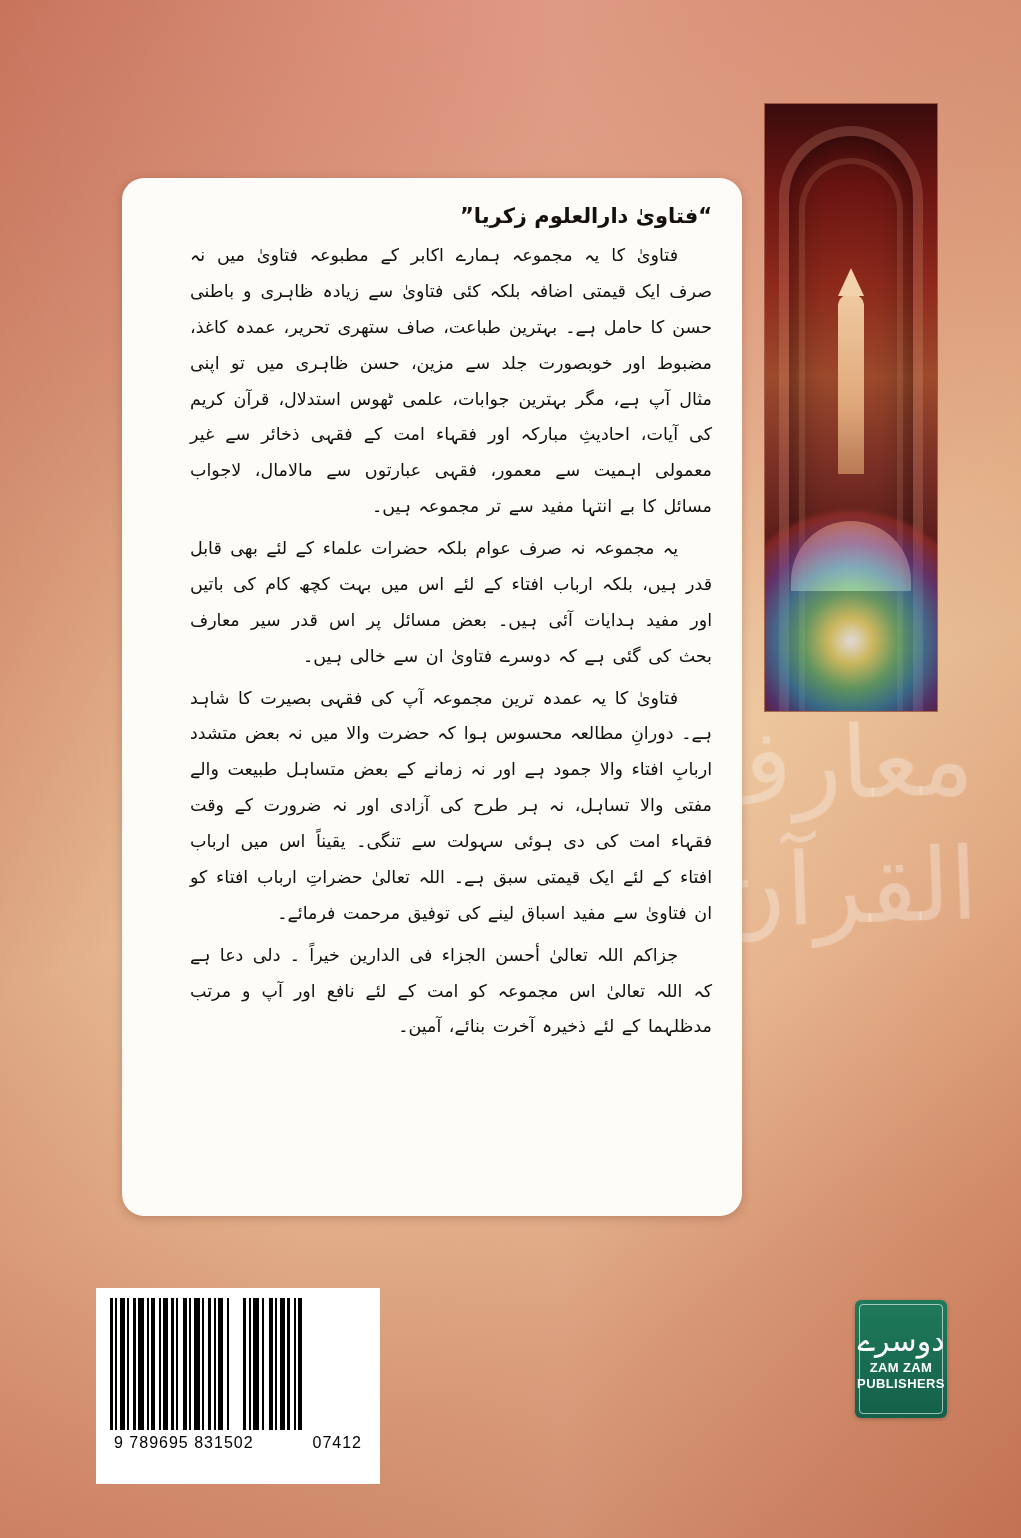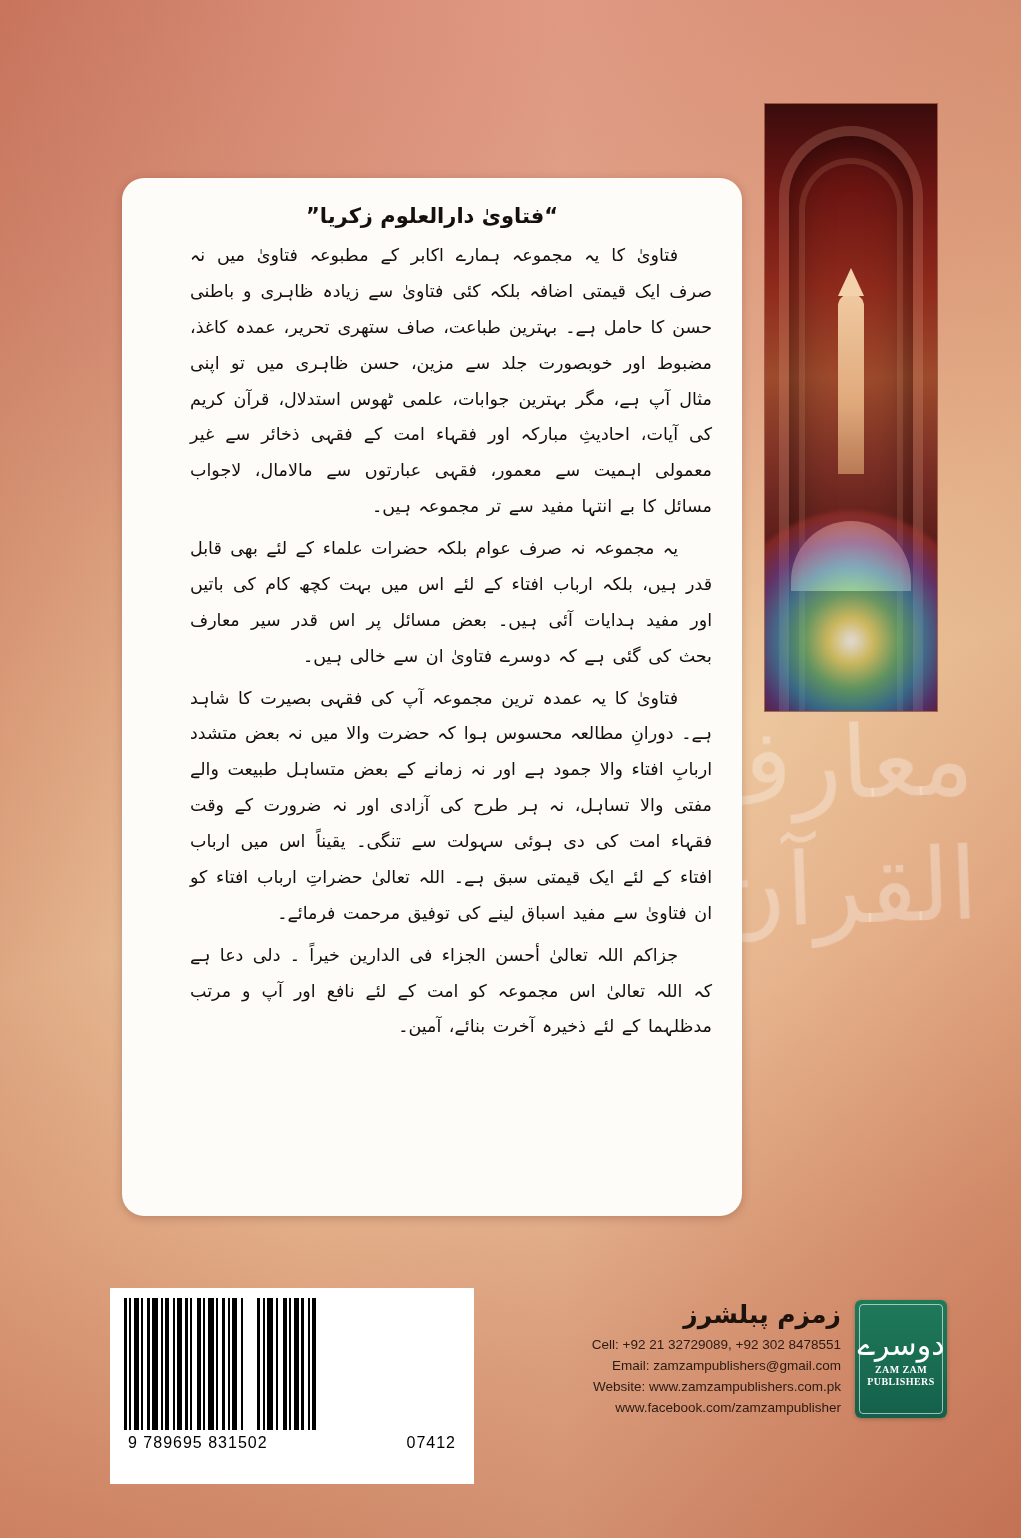--- a/index.html
+++ b/index.html
@@ -142,21 +142,21 @@
     background: #fdfcf8;
     border-radius: 22px;
     box-shadow: 0 2px 10px rgba(90,40,25,0.28);
     padding: 22px 30px 18px 30px;
     box-sizing: border-box;
     direction: rtl;
     color: #15100c;
     font-family: "DejaVu Sans", "Liberation Sans", sans-serif;
   }
   .card-title {
-    text-align: center;
+    text-align: right;
     font-size: 21px;
     font-weight: bold;
     margin: 4px 0 10px 0;
     letter-spacing: 0.5px;
   }
   .para {
     font-size: 17.5px;
     line-height: 2.05;
     text-align: justify;
     text-align-last: right;
@@ -169,23 +169,23 @@
   }
   .credit {
     font-size: 16px;
     text-align: center;
     margin-top: 10px;
   }
 
   
   .barcode-box {
     position: absolute;
-    left: 110px;
+    left: 96px;
     top: 1288px;
-    width: 364px;
+    width: 284px;
     height: 196px;
     background: #ffffff;
     padding: 10px 8px 12px 8px;
     box-sizing: border-box;
   }
   .barcode-bars {
     height: 132px;
     display: flex;
     align-items: stretch;
     gap: 0;
@@ -259,25 +259,24 @@
     text-align: center;
   }
   .logo-mark {
     font-family: "DejaVu Sans", sans-serif;
     font-size: 30px;
     line-height: 1;
     direction: rtl;
     margin-bottom: 4px;
   }
   .logo-name {
-    font-size: 10px;
+    font-size: 13px;
     font-weight: bold;
     letter-spacing: 0.4px;
     line-height: 1.25;
-    font-family: Liberation Serif, serif;
   }
 </style>
 </head>
 <body>
 
 <div class="page">
   <div class="bg-wash"></div>
 
   <div class="watermark">معارف القرآن</div>
 
@@ -359,27 +358,20 @@
         <span style="width:2px;background:#fff"></span>
       <span style="width:4px"></span>
     </div>
     <div class="barcode-digits">
       <span>9 789695 831502</span>
       <span>07412</span>
     </div>
   </div>
 
   <div class="publisher-block">
-    <div class="pub-text">
-      <div class="pub-urdu">زمزم پبلشرز</div>
-      <div class="pub-line">Cell: +92 21 32729089, +92 302 8478551</div>
-      <div class="pub-line">Email: zamzampublishers@gmail.com</div>
-      <div class="pub-line">Website: www.zamzampublishers.com.pk</div>
-      <div class="pub-line">www.facebook.com/zamzampublisher</div>
-    </div>
     <div class="logo">
       <div class="logo-inner">
         <div class="logo-mark">دوسرے</div>
         <div class="logo-name">ZAM ZAM</div>
         <div class="logo-name">PUBLISHERS</div>
       </div>
     </div>
   </div>
 </div>
 

